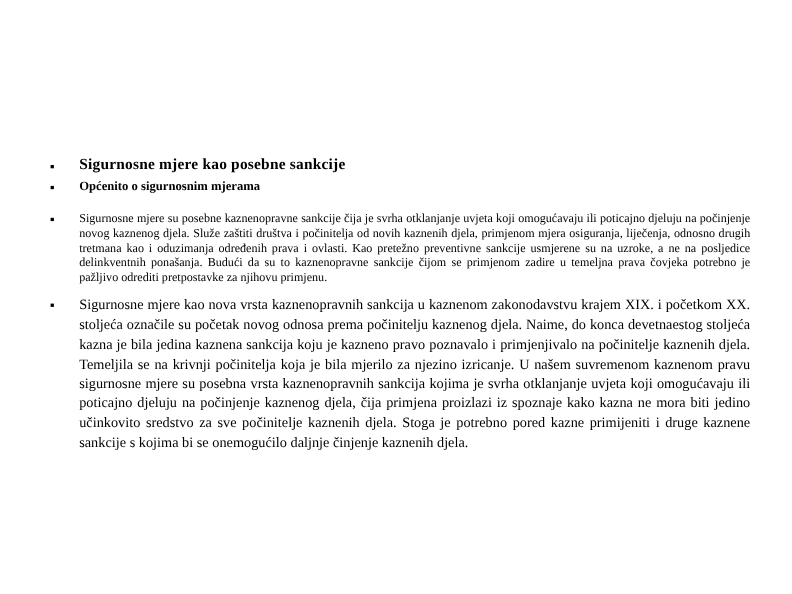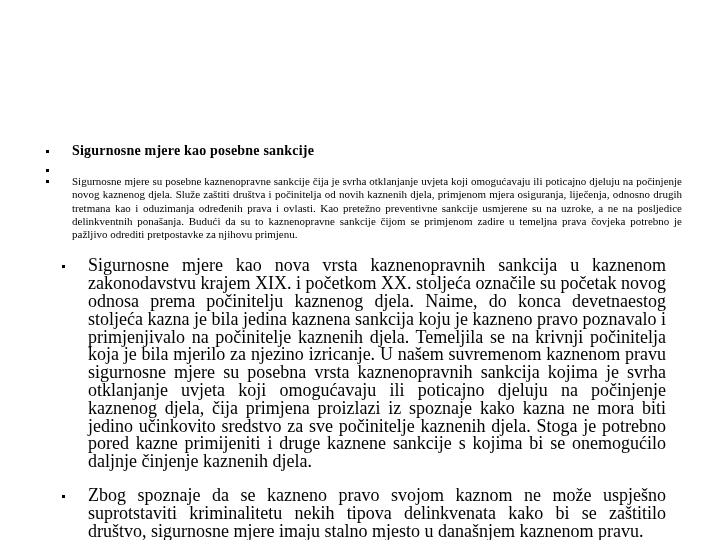--- a/index.html
+++ b/index.html
@@ -59,50 +59,47 @@
     margin: 0 0 5px 0;
     white-space: nowrap;
   }
   .ps {
     font-size: 11px;
     line-height: 13.3px;
     text-align: justify;
     margin: 16px 0 9px 0;
   }
   .pl {
-    font-size: 18px;
+    font-size: 13px;
     line-height: 17.8px;
     text-align: justify;
-    margin: 16px;
+    margin: 0;
   }
 </style>
 </head>
 <body>
 
 <div class="slide">
   <div class="content">
 
     <div class="item h1">
       <span class="marker"></span>
       <span>Sigurnosne mjere kao posebne sankcije</span>
     </div>
 
     <div class="item h2">
       <span class="marker"></span>
+      <span>Općenito o sigurnosnim mjerama</span>
     </div>
 
     <div class="item ps">
       <span class="marker"></span>
       <span>Sigurnosne mjere su posebne kaznenopravne sankcije čija je svrha otklanjanje uvjeta koji omogućavaju ili poticajno djeluju na počinjenje novog kaznenog djela. Služe zaštiti društva i počinitelja od novih kaznenih djela, primjenom mjera osiguranja, liječenja, odnosno drugih tretmana kao i oduzimanja određenih prava i ovlasti. Kao pretežno preventivne sankcije usmjerene su na uzroke, a ne na posljedice delinkventnih ponašanja. Budući da su to kaznenopravne sankcije čijom se primjenom zadire u temeljna prava čovjeka potrebno je pažljivo odrediti pretpostavke za njihovu primjenu.</span>
     </div>
 
     <div class="item pl">
       <span class="marker"></span>
       <span>Sigurnosne mjere kao nova vrsta kaznenopravnih sankcija u kaznenom zakonodavstvu krajem XIX. i početkom XX. stoljeća označile su početak novog odnosa prema počinitelju kaznenog djela. Naime, do konca devetnaestog stoljeća kazna je bila jedina kaznena sankcija koju je kazneno pravo poznavalo i primjenjivalo na počinitelje kaznenih djela. Temeljila se na krivnji počinitelja koja je bila mjerilo za njezino izricanje. U našem suvremenom kaznenom pravu sigurnosne mjere su posebna vrsta kaznenopravnih sankcija kojima je svrha otklanjanje uvjeta koji omogućavaju ili poticajno djeluju na počinjenje kaznenog djela, čija primjena proizlazi iz spoznaje kako kazna ne mora biti jedino učinkovito sredstvo za sve počinitelje kaznenih djela. Stoga je potrebno pored kazne primijeniti i druge kaznene sankcije s kojima bi se onemogućilo daljnje činjenje kaznenih djela.</span>
     </div>
 
-    <div class="item pl">
-      <span class="marker"></span>
-      <span>Zbog spoznaje da se kazneno pravo svojom kaznom ne može uspješno suprotstaviti kriminalitetu nekih tipova delinkvenata kako bi se zaštitilo društvo, sigurnosne mjere imaju stalno mjesto u današnjem kaznenom pravu.</span>
-    </div>
 
   </div>
 </div>
 
 </body></html>

